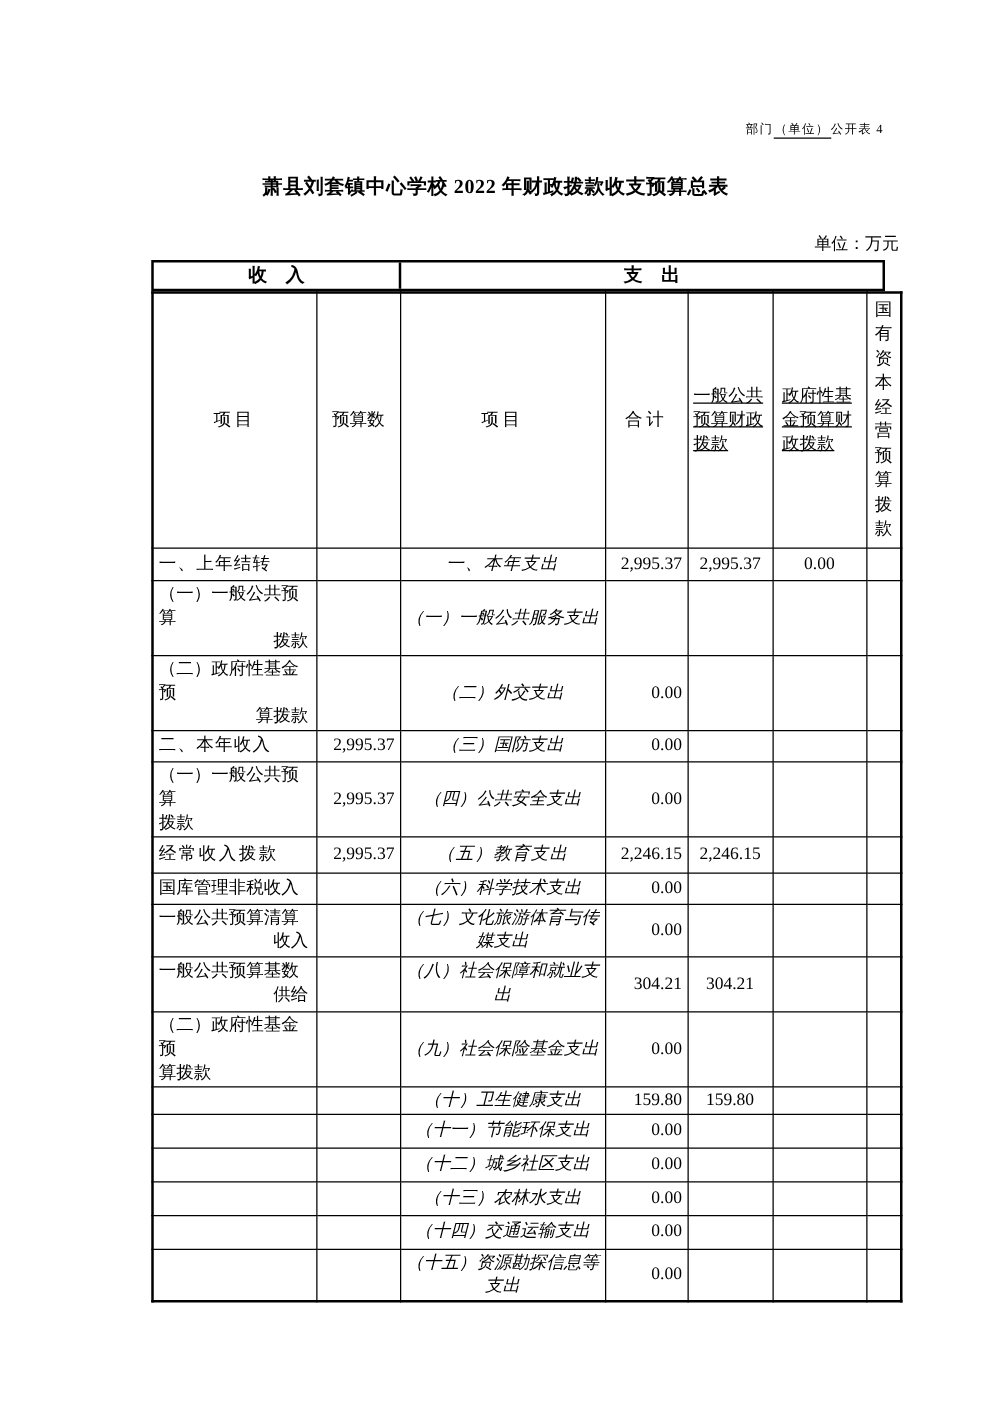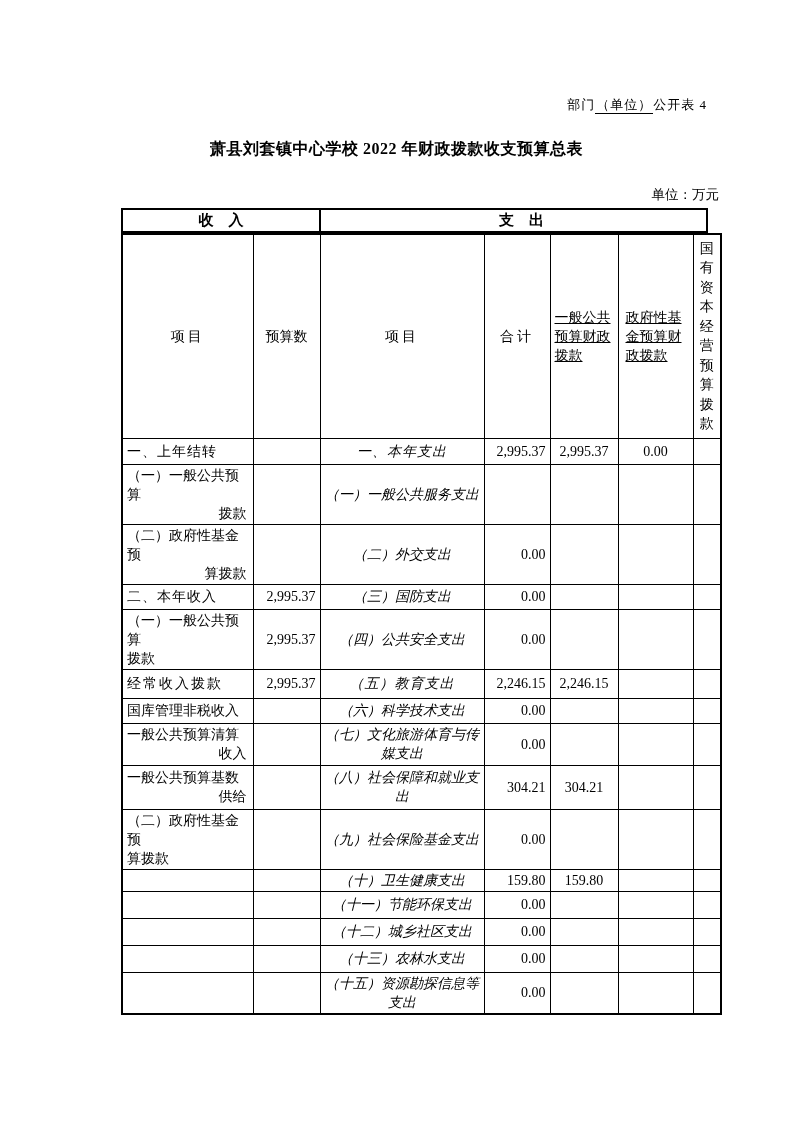--- a/index.html
+++ b/index.html
@@ -1,21 +1,21 @@
 <!DOCTYPE html>
 <html><head>
 <meta charset="utf-8">
 <style>
   html,body{margin:0;padding:0;}
   body{
     width:793px;height:1122px;position:relative;background:#ffffff;
     font-family:"Liberation Serif","DejaVu Serif",serif;color:#000;
     -webkit-font-smoothing:antialiased;
   }
-  .doc-label{position:absolute;top:96px;right:86px;font-size:13px;letter-spacing:1px;}
+  .doc-label{position:absolute;top:96px;right:86px;font-size:10px;letter-spacing:1px;}
   .doc-label .ul{border-bottom:1.5px solid #000;padding:0 1px 1px 1px;}
   .page-title{position:absolute;top:139px;left:0;width:100%;text-align:center;
     font-size:16px;font-weight:bold;letter-spacing:0.5px;}
   .unit-note{position:absolute;top:186px;right:74px;font-size:13.5px;}
 
   
   .band{position:absolute;top:208px;left:121px;width:583px;height:21px;
     border:2px solid #000;display:flex;font-weight:bold;font-size:15px;gap:16px;}
   .band-cell{display:flex;align-items:center;justify-content:center;height:100%;}
   .band-income{width:196px;border-right:2px solid #000;}
@@ -229,20 +229,29 @@
   <tr style="height:27px">
     <td class="c-inc"></td>
     <td class="c-num"></td>
     <td class="c-exp">（十三）农林水支出</td>
     <td class="c-num">0.00</td>
     <td class="c-gpb"></td>
     <td class="c-gov"></td>
     <td></td>
   </tr>
 
+  <tr style="height:27px">
+    <td class="c-inc"></td>
+    <td class="c-num"></td>
+    <td class="c-exp">（十四）交通运输支出</td>
+    <td class="c-num">0.00</td>
+    <td class="c-gpb"></td>
+    <td class="c-gov"></td>
+    <td></td>
+  </tr>
 
   <tr style="height:41px">
     <td class="c-inc"></td>
     <td class="c-num"></td>
     <td class="c-exp">（十五）资源勘探信息等支出</td>
     <td class="c-num">0.00</td>
     <td class="c-gpb"></td>
     <td class="c-gov"></td>
     <td></td>
   </tr>

